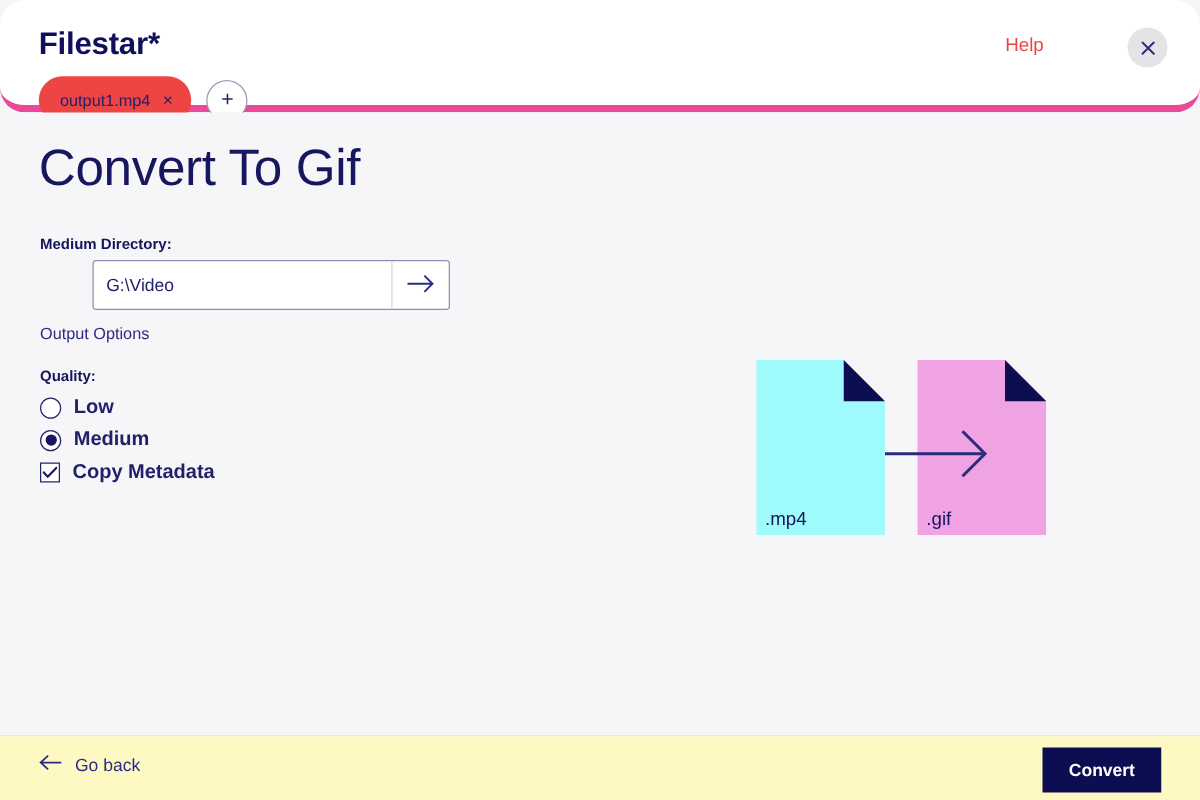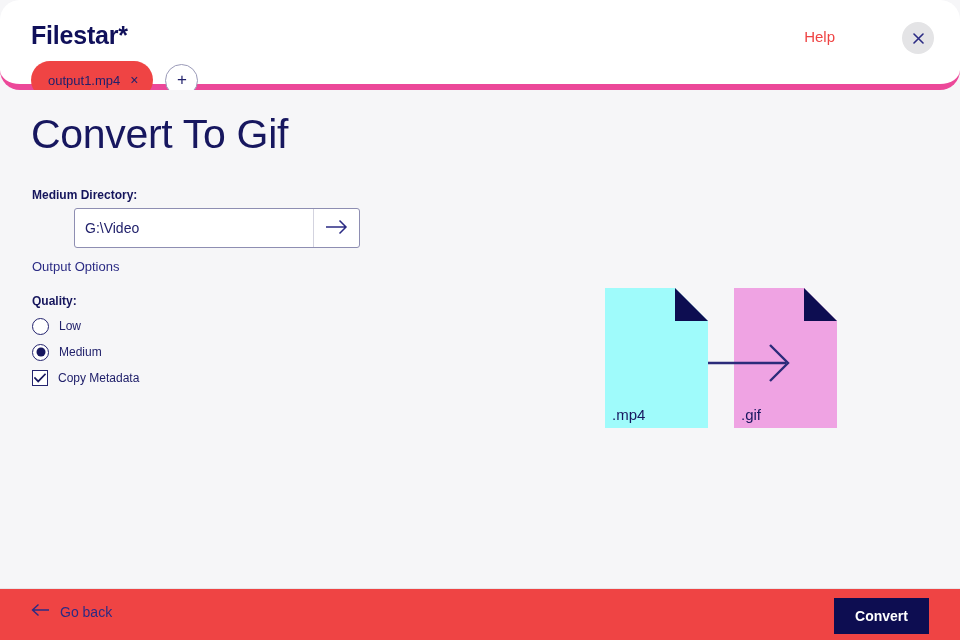--- a/index.html
+++ b/index.html
@@ -234,40 +234,41 @@
     height: 16px;
     border: 1.6px solid #24246f;
     background: #ffffff;
     box-sizing: border-box;
     flex: 0 0 auto;
     display: flex;
     align-items: center;
     justify-content: center;
   }
   .opt-text {
-    font-size: 12px;
+    font-size: 16px;
     color: #21216b;
+    font-weight: bold;
   }
 
   
   .illustration {
     position: absolute;
     left: 605px;
     top: 198px;
     width: 213px;
     height: 140px;
   }
   .illustration svg { display: block; }
 
   
   .footer {
     position: relative;
     flex: 0 0 auto;
     height: 52px;
-    background: #ef4444;
+    background: #fef9c3;
     border-top: 1px solid #e6e6ea;
     box-sizing: border-box;
   }
   .go-back {
     position: absolute;
     left: 31px;
     top: 14px;
     display: flex;
     align-items: center;
     gap: 10px;

